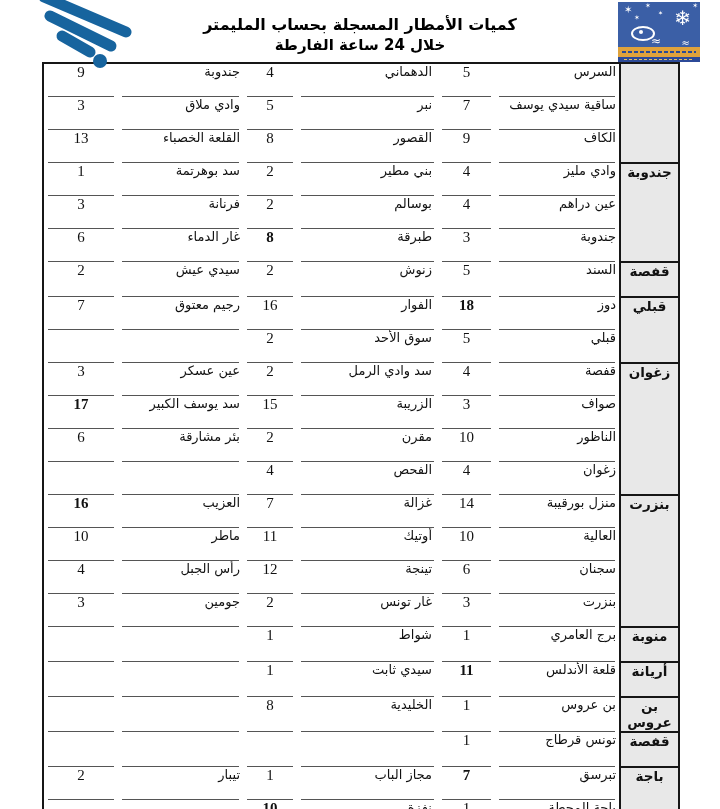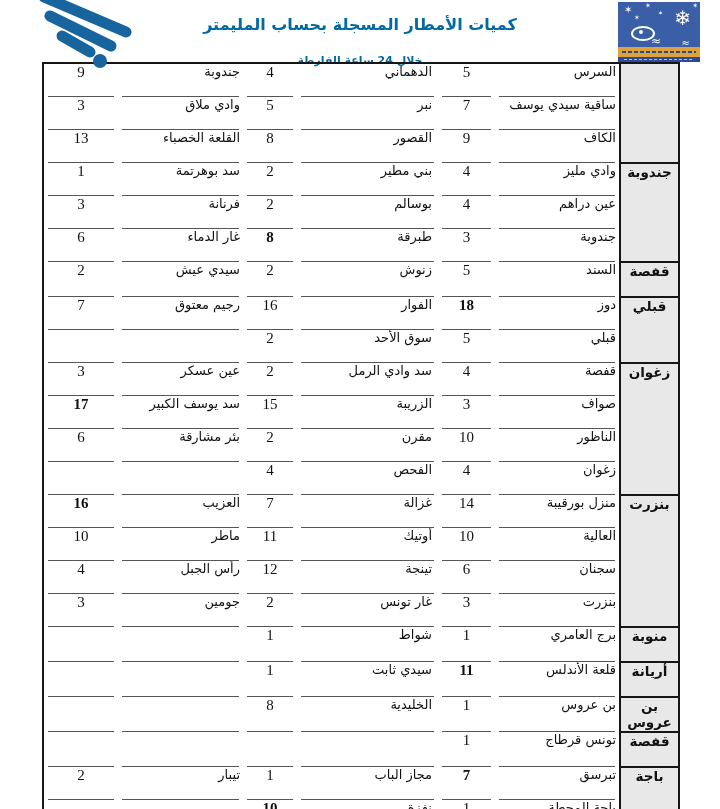--- a/index.html
+++ b/index.html
@@ -5,23 +5,23 @@
   html,body{margin:0;padding:0;}
   body{
     width:720px;height:809px;background:#ffffff;
     font-family:"DejaVu Sans",sans-serif;
     position:relative;overflow:hidden;
   }
   .page{position:absolute;inset:0;width:720px;height:809px;overflow:hidden;background:#fff;}
 
   
   .header{position:absolute;top:0;left:0;right:0;height:62px;}
-  .title-wrap{position:absolute;top:15px;left:120px;right:120px;text-align:center;color:#0369a1;font-weight:bold;}
+  .title-wrap{position:absolute;top:15px;left:120px;right:120px;text-align:center;color:#000000;font-weight:bold;}
   .title-line1{font-size:16px;line-height:20px;}
-  .title-line2{font-size:11px;line-height:20px;margin-top:16px;}
+  .title-line2{font-size:15px;line-height:20px;margin-top:0;}
 
   
   .swoosh{position:absolute;left:14px;top:0;z-index:5;}
 
   
   .emblem{position:absolute;right:20px;top:2px;width:82px;z-index:5;}
   .emblem-square{position:relative;width:82px;height:45px;background:#3b5fa6;overflow:hidden;}
   .emblem-square .star{position:absolute;color:#ffffff;line-height:1;}
   .emblem-eye{position:absolute;left:13px;top:24px;width:20px;height:11px;border:2px solid #fff;border-radius:50%;}
   .emblem-eye::after{content:"";position:absolute;left:6px;top:2px;width:4px;height:4px;border-radius:50%;background:#fff;}

